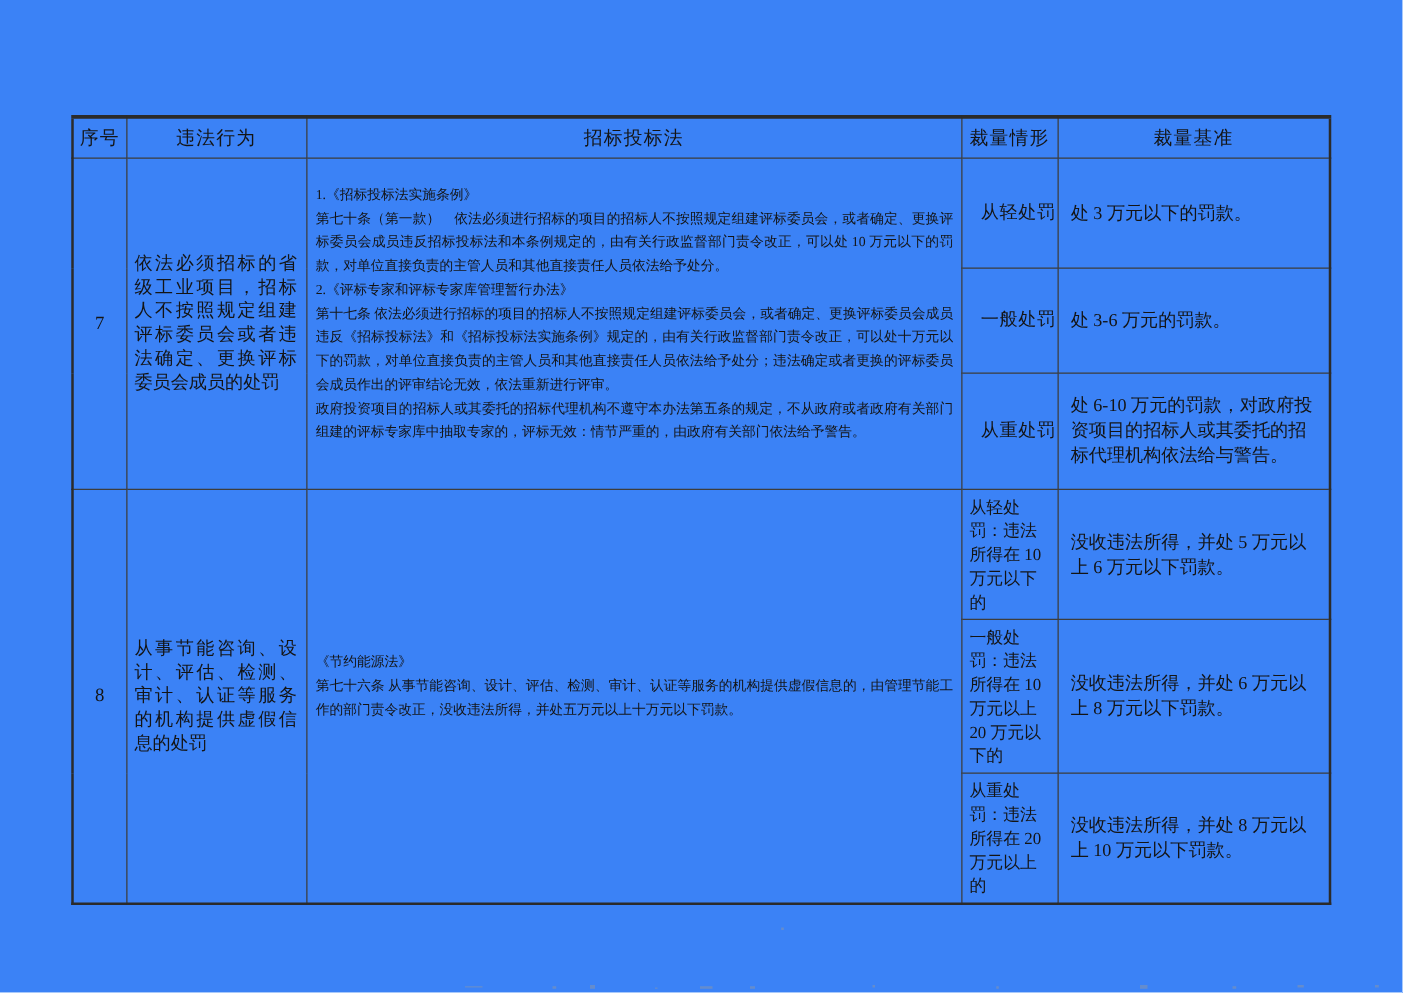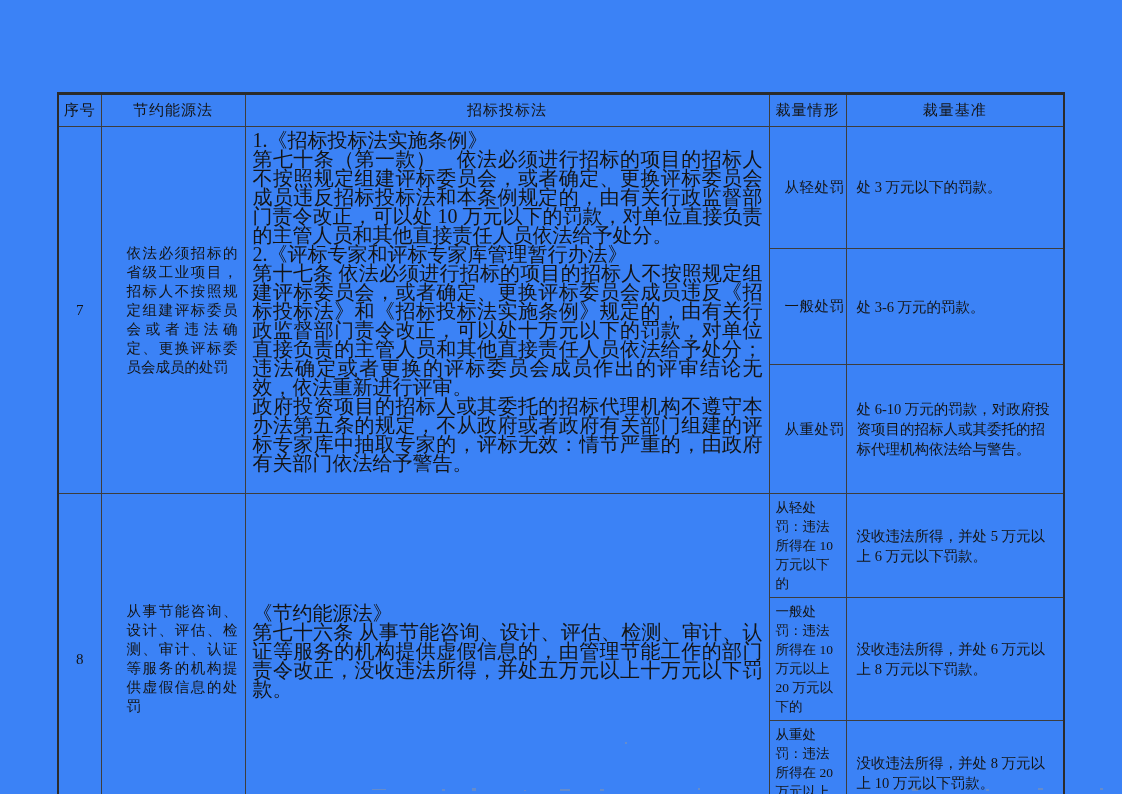--- a/index.html
+++ b/index.html
@@ -40,26 +40,26 @@
   td.num {
     text-align: center;
     vertical-align: middle;
     font-size: 15px;
   }
   td.beh {
     vertical-align: middle;
     text-align: justify;
     font-size: 14.5px;
     line-height: 19px;
-    padding: 4px 7px 4px 25px;
+    padding: 4px 7px 4px 6px;
   }
   td.basis {
     vertical-align: middle;
     text-align: justify;
-    font-size: 20px;
+    font-size: 11px;
     line-height: 19px;
     padding: 4px 6px 20px 7px;
   }
   td.basis .para { margin: 0; }
   td.sit {
     vertical-align: middle;
     font-size: 13.5px;
     line-height: 19px;
   }
   td.sit.sit-center {
@@ -95,21 +95,21 @@
     <colgroup>
       <col style="width:43px">
       <col style="width:144px">
       <col style="width:524px">
       <col style="width:77px">
       <col style="width:218px">
     </colgroup>
     <thead>
       <tr style="height:33px">
         <th class="hdr">序号</th>
-        <th class="hdr">节约能源法</th>
+        <th class="hdr">违法行为</th>
         <th class="hdr">招标投标法</th>
         <th class="hdr">裁量情形</th>
         <th class="hdr">裁量基准</th>
       </tr>
     </thead>
     <tbody>
 
       <tr style="height:88px">
         <td class="num" rowspan="3">7</td>
         <td class="beh" rowspan="3">依法必须招标的省级工业项目，招标人不按照规定组建评标委员会或者违法确定、更换评标委员会成员的处罚</td>

